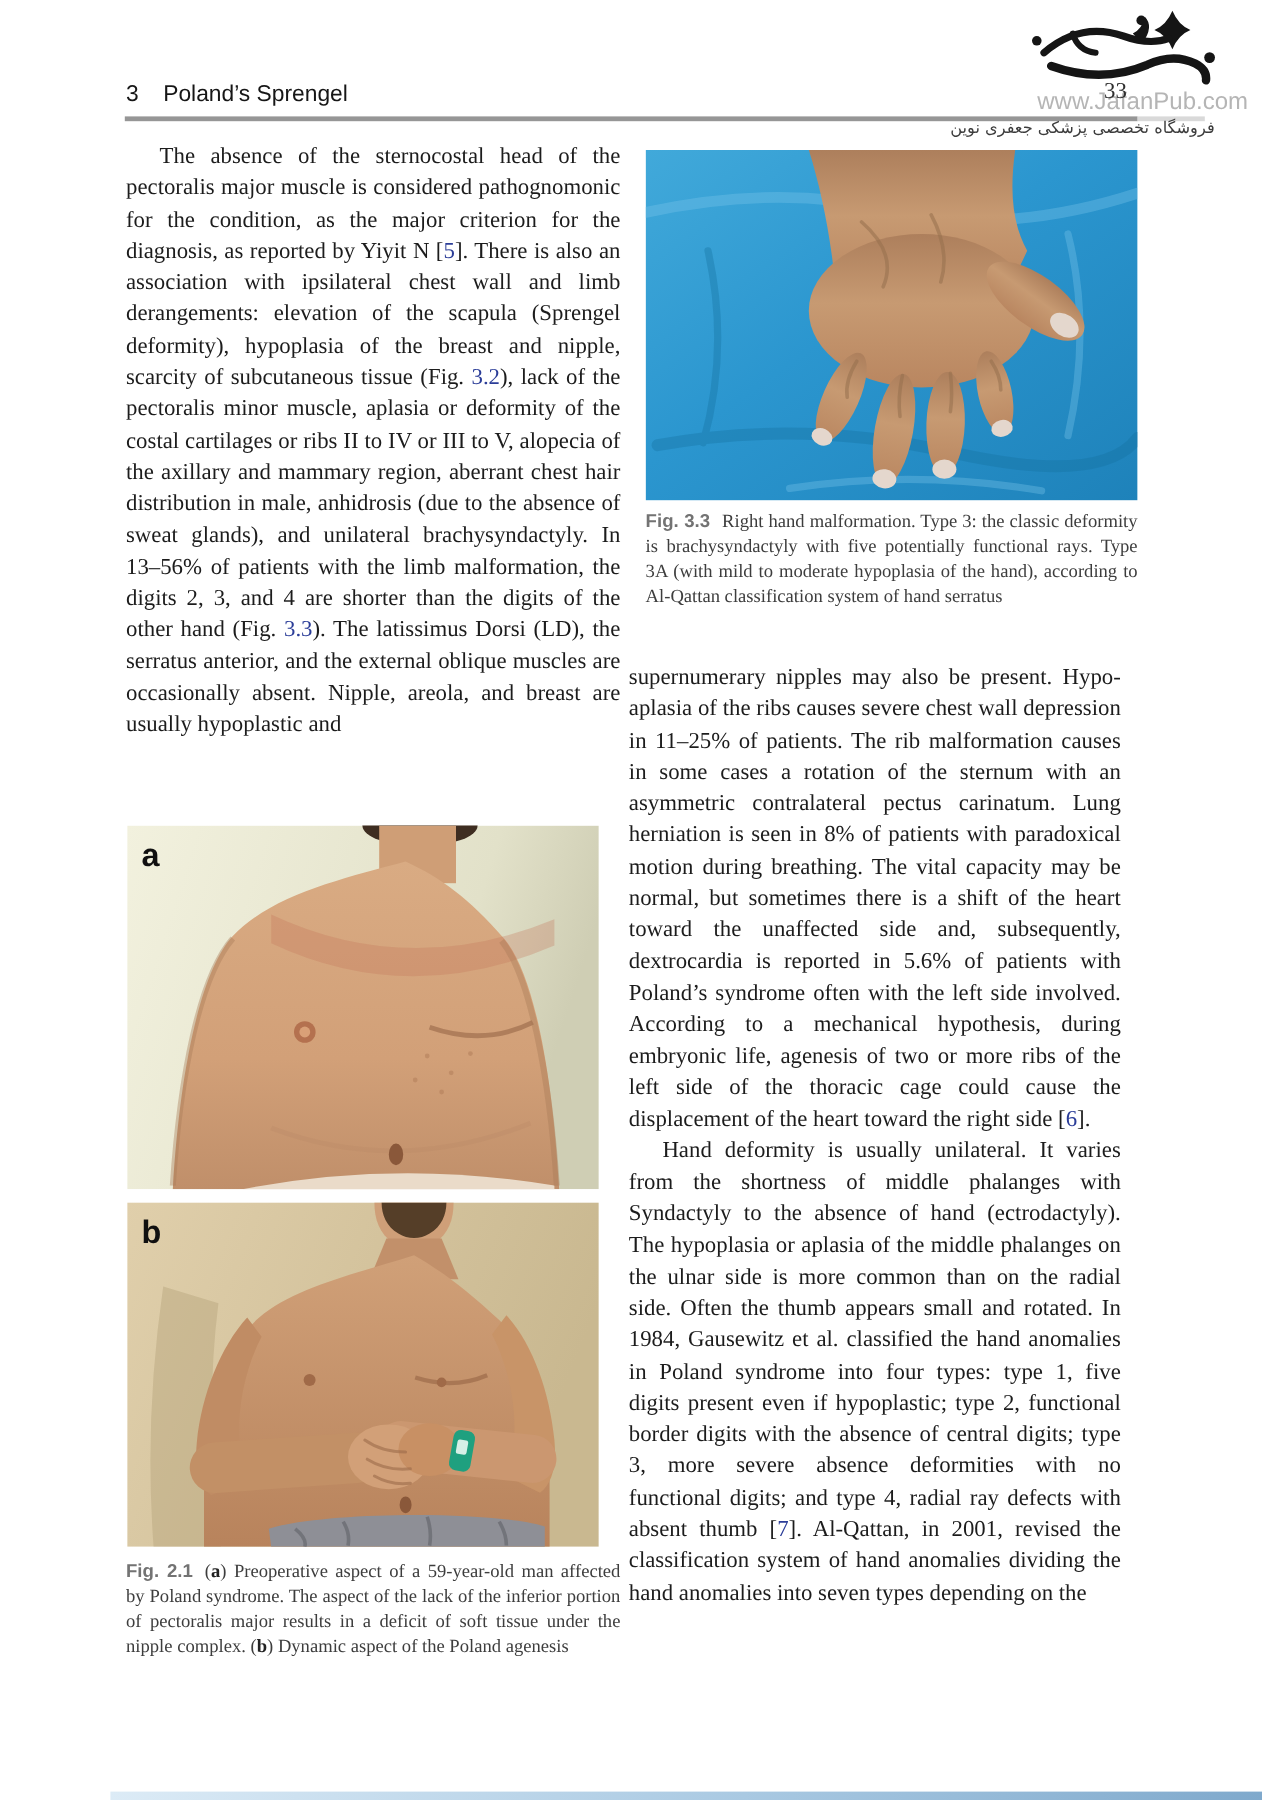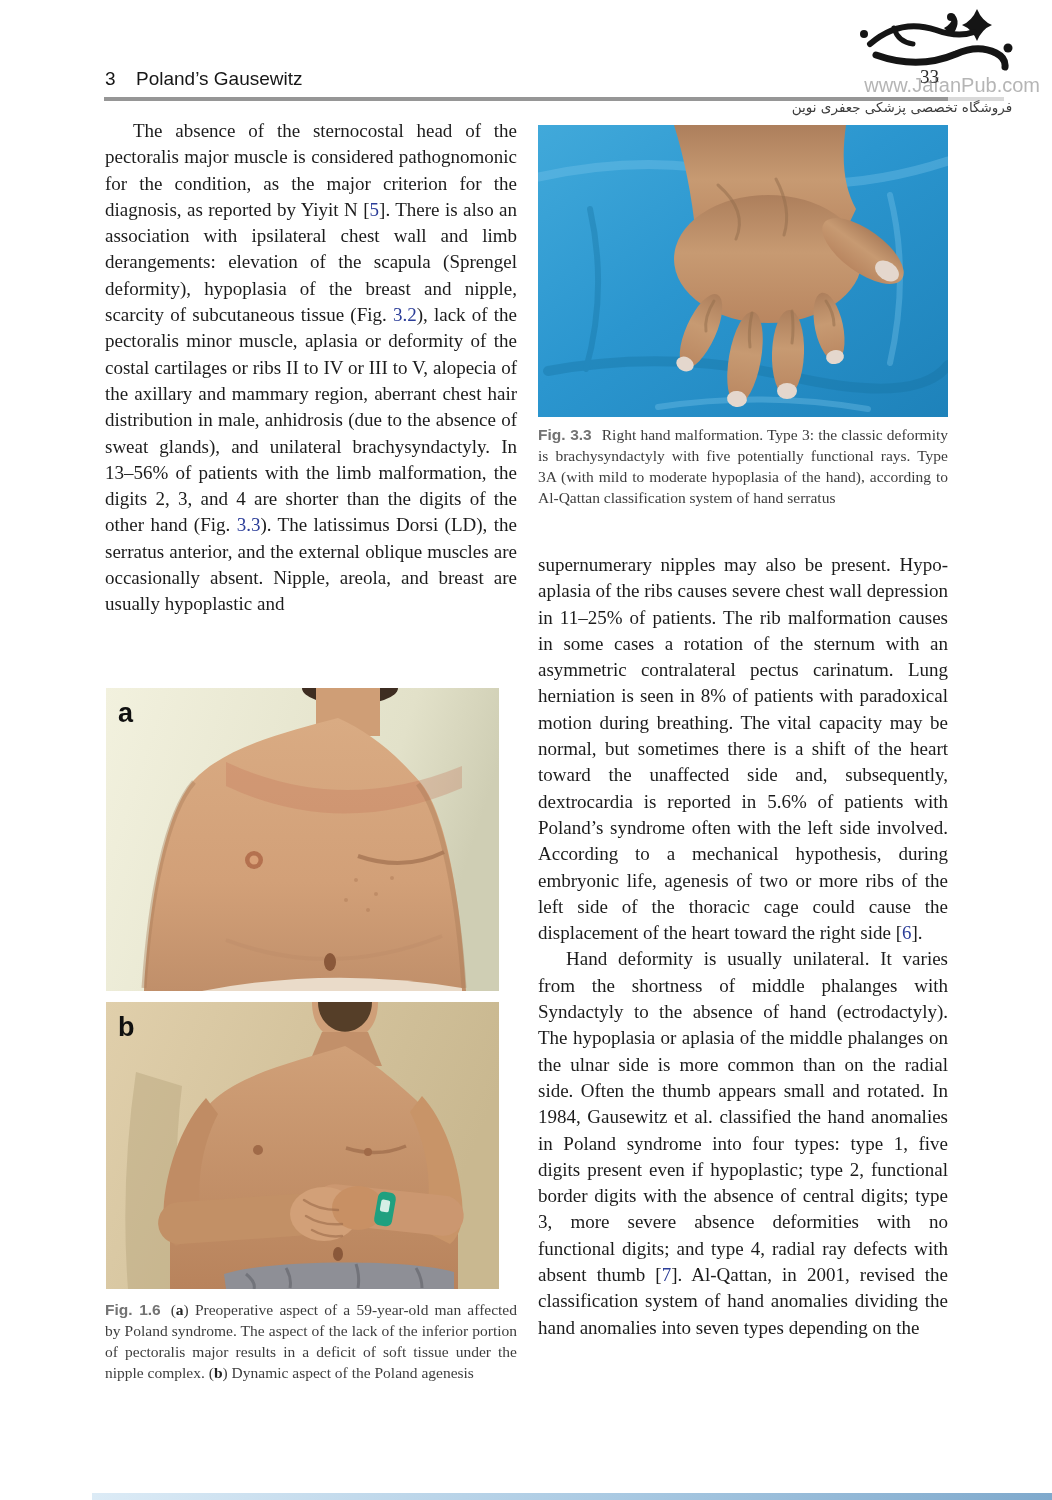--- a/index.html
+++ b/index.html
@@ -20,21 +20,21 @@
           font-family:"Liberation Sans",sans-serif;font-size:20px;color:#b5b5b5;}
   .page-num{position:absolute;left:920px;top:66px;font-size:19px;color:#2e2e2e;z-index:3;}
   .wm-fa{position:absolute;right:20px;top:99px;width:260px;text-align:center;direction:rtl;
          font-family:"DejaVu Sans",sans-serif;font-size:13.5px;color:#3c3c3c;}
 
   
   .para{font-size:19px;line-height:26.3px;text-align:justify;margin:0;}
   .para.indent{text-indent:28px;}
   .ref{color:var(--ref-blue,#2b3d98);}
   .col-left-text{position:absolute;left:105px;top:118px;width:412px;}
-  .col-right-text{position:absolute;left:538px;top:552px;width:410px;}
+  .col-right-text{position:absolute;left:524px;top:552px;width:410px;}
 
   
   .fig33-photo{position:absolute;left:538px;top:125px;width:410px;height:292px;}
   .fig33-cap{position:absolute;left:538px;top:424px;width:410px;}
   .fig32a{position:absolute;left:106px;top:688px;width:393px;height:303px;}
   .fig32b{position:absolute;left:106px;top:1002px;width:393px;height:287px;}
   .fig32-cap{position:absolute;left:105px;top:1299px;width:412px;}
   .cap{font-size:15.5px;line-height:21px;text-align:justify;color:#3d3d3d;margin:0;}
   .cap-label{font-family:"Liberation Sans",sans-serif;font-weight:bold;font-size:15.5px;
              color:#737373;padding-right:10px;}
@@ -48,21 +48,21 @@
   
   .bottom-bar{position:absolute;left:92px;top:1493px;width:960px;height:7px;
               background:linear-gradient(90deg,#dcebf6 0%,#a9c9e2 55%,#7fa9cc 100%);}
 </style>
 </head>
 <body>
 
 <div class="page">
 
   <span class="hdr-num">3</span>
-  <span class="hdr-title">Poland’s Gausewitz</span>
+  <span class="hdr-title">Poland’s Sprengel</span>
   <div class="rule-dark"></div>
   <div class="rule-light"></div>
 
   <div class="logo" role="img">
     <svg viewBox="0 0 160 64" width="160" height="64" aria-hidden="true">
       <g fill="#151515">
         <path d="M121,1 q5,12 15,16 q-10,4 -15,16 q-5,-12 -15,-16 q10,-4 15,-16 z"></path>
         <circle cx="95" cy="9" r="4"></circle>
         <circle cx="152" cy="40" r="4.5"></circle>
         <circle cx="8" cy="26" r="4"></circle>
@@ -216,16 +216,16 @@
       <path d="M120,287 L118,272 C160,258 300,256 348,270 L348,287 Z" fill="#8e8f96"></path>
       <g stroke="#6c6d74" stroke-width="3" fill="none" opacity="0.8">
         <path d="M140,272 q10,8 8,15"></path>
         <path d="M180,266 q6,10 4,20"></path>
         <path d="M250,262 q4,12 2,24"></path>
         <path d="M310,266 q6,10 6,20"></path>
       </g>
     </svg>
   </div>
 
-  <p class="cap fig32-cap"><span class="cap-label">Fig. 1.6</span><span><span>(</span><b>a</b><span>) Preoperative aspect of a 59-year-old man affected by Poland syndrome. The aspect of the lack of the inferior portion of pectoralis major results in a deficit of soft tissue under the nipple complex. (</span><b>b</b><span>) Dynamic aspect of the Poland agenesis</span></span></p>
+  <p class="cap fig32-cap"><span class="cap-label">Fig. 2.1</span><span><span>(</span><b>a</b><span>) Preoperative aspect of a 59-year-old man affected by Poland syndrome. The aspect of the lack of the inferior portion of pectoralis major results in a deficit of soft tissue under the nipple complex. (</span><b>b</b><span>) Dynamic aspect of the Poland agenesis</span></span></p>
 
   <div class="bottom-bar"></div>
 </div>
 
 </body></html>

